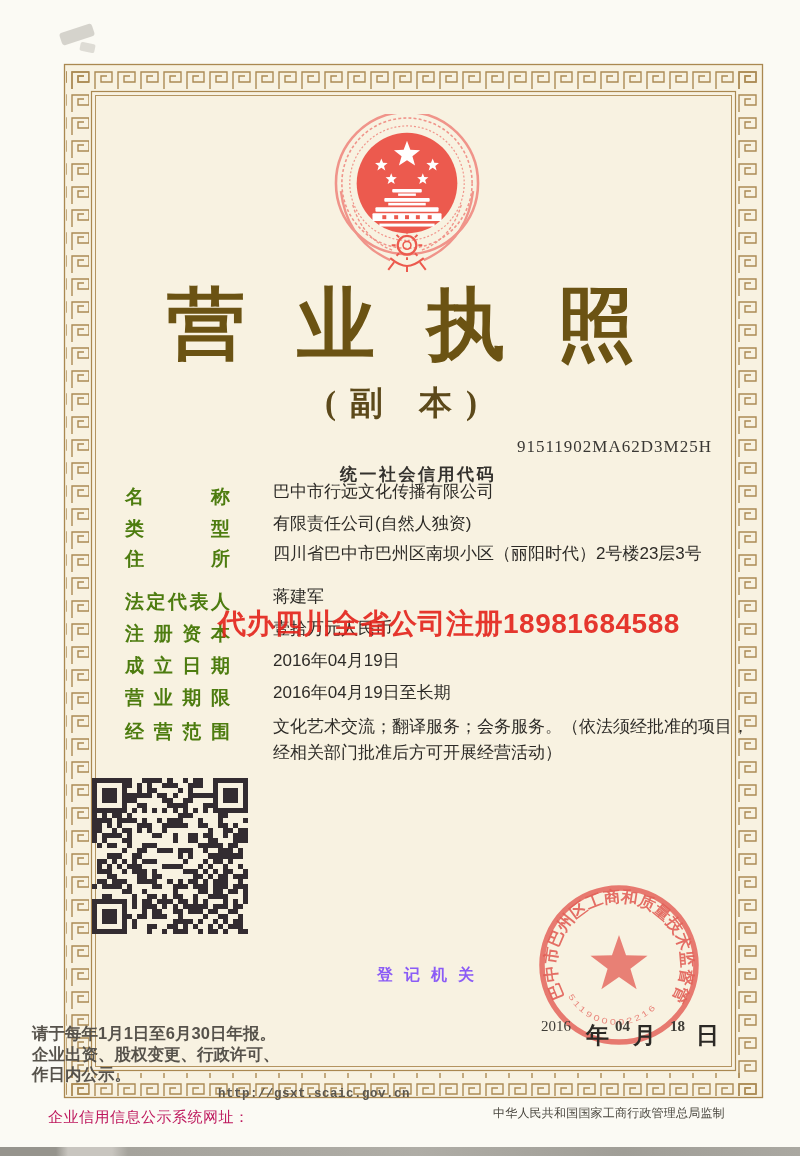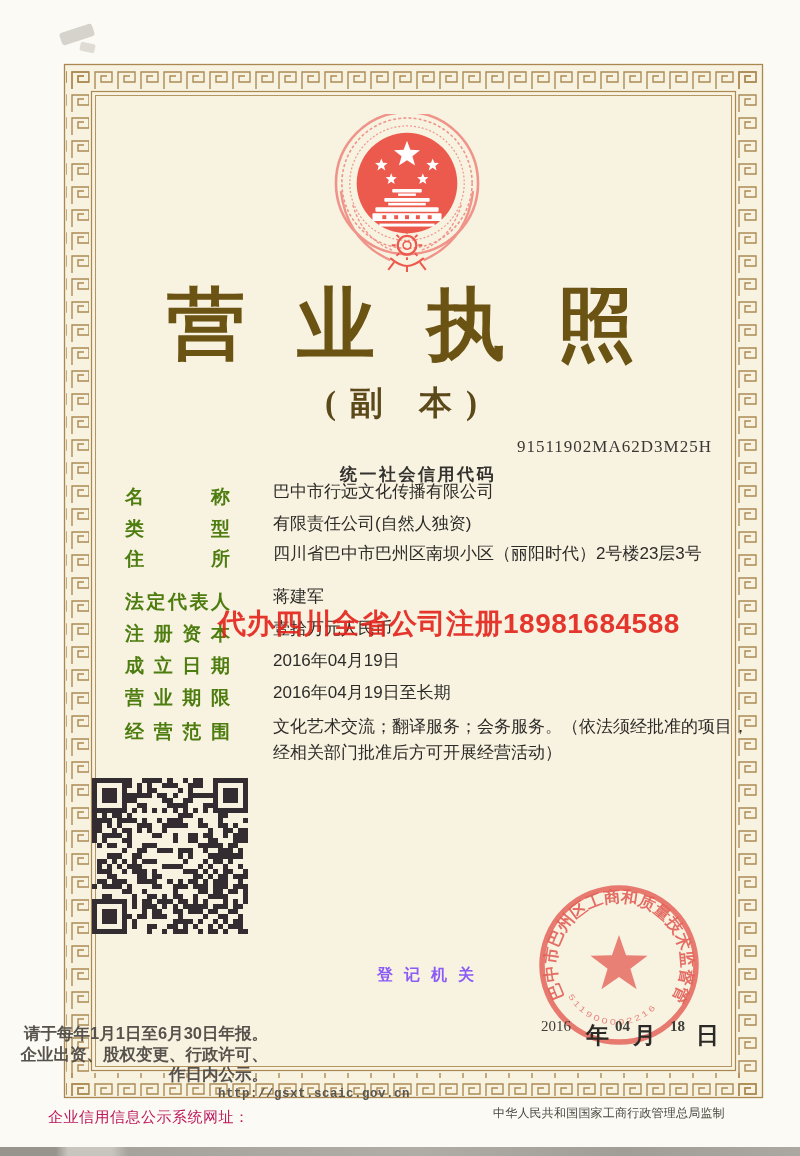--- a/index.html
+++ b/index.html
@@ -53,21 +53,21 @@
   .dateline{left:500px;top:1014px;width:220px;height:40px;z-index:6;}
   .dateline span{position:absolute;white-space:nowrap;margin-left:38px;}
   .d-num{font-family:"Liberation Serif",serif;font-size:15px;font-weight:bold;
          color:#3e3c36;top:4px;}
   .d-unit{font-family:"Liberation Serif",serif;font-size:23px;font-weight:bold;
           color:#2b2925;top:6px;}
   .d-year{left:3px;font-weight:normal;}
   .d-yu{left:48px;} .d-month{left:77px;} .d-mu{left:95px;}
   .d-day{left:132px;} .d-du{left:158px;}
   
-  .notice{left:18px;top:1023px;width:250px;z-index:7;text-align:right;}
+  .notice{left:32px;top:1023px;width:250px;z-index:7;}
   .notice div{font-size:16.5px;font-weight:bold;color:#56524b;line-height:20.5px;
               white-space:nowrap;}
   .site-label{left:48px;top:1108px;font-family:"Liberation Serif",serif;
               font-size:15px;color:#be185d;letter-spacing:.5px;z-index:7;}
   .site-url{left:218px;top:1087px;font-family:"Liberation Mono",monospace;
             font-size:12.5px;font-weight:bold;color:#5a564e;letter-spacing:.5px;z-index:7;}
   .issuer{left:493px;top:1105px;font-family:"Liberation Serif",serif;font-size:12px;
           color:#49463e;letter-spacing:.2px;z-index:7;}
 </style>
 </head>

